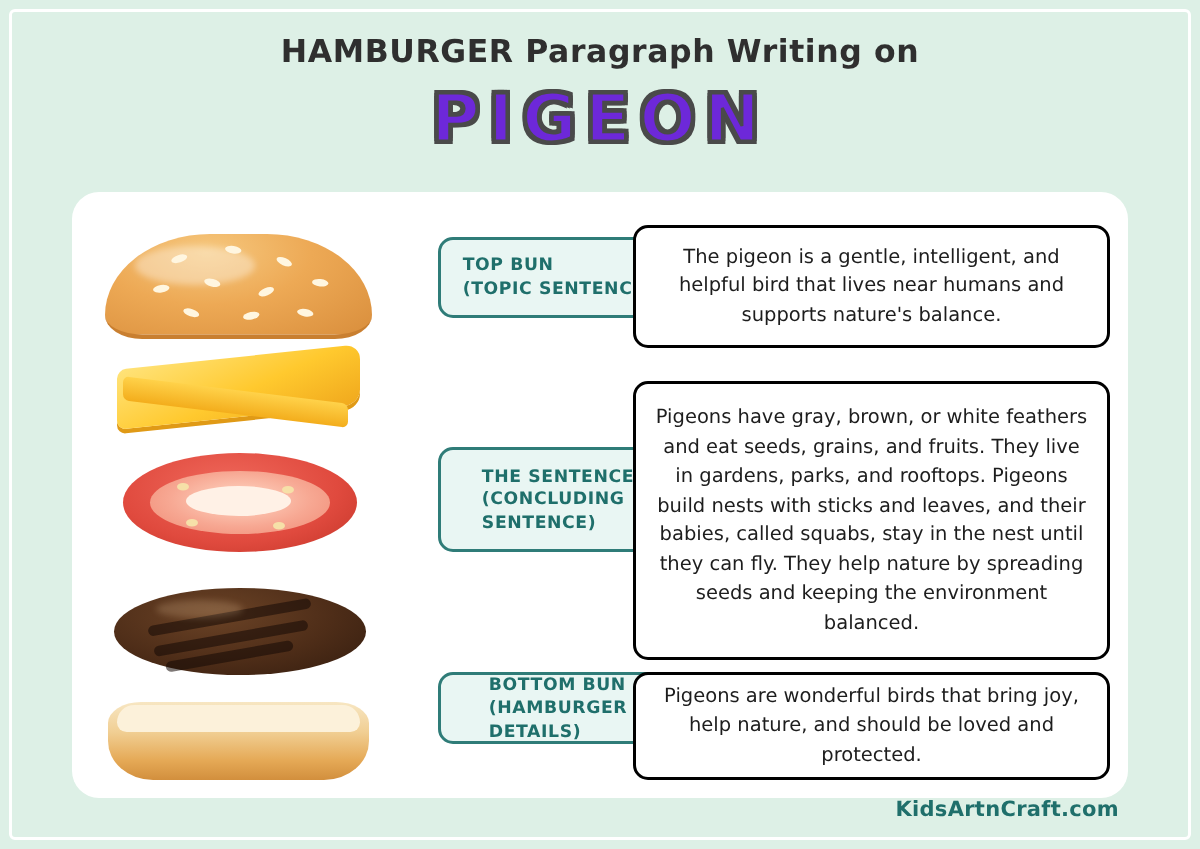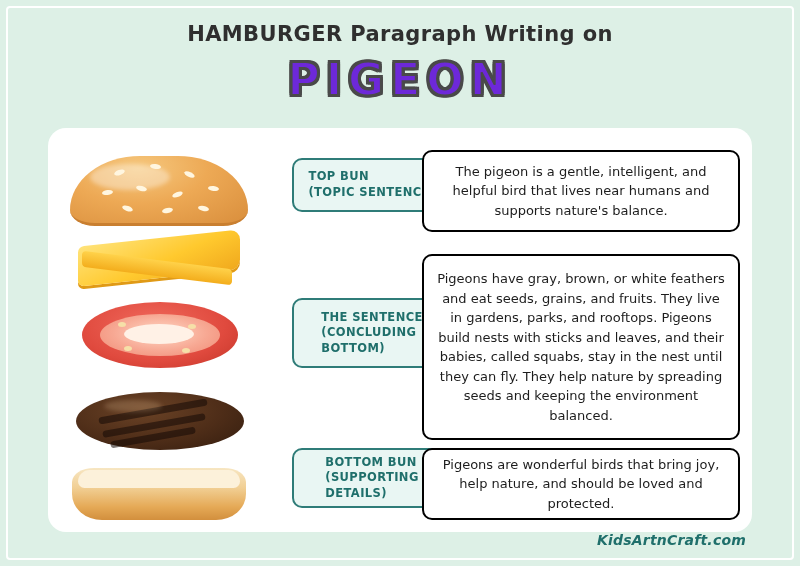--- a/index.html
+++ b/index.html
@@ -98,21 +98,21 @@
     line-height: 1.5;
     text-align: center;
     display: flex;
     align-items: center;
     justify-content: center;
     padding: 8px 12px;
   }
   
   .label-top    { top: 22px;  height: 54px; }
   .label-fill   { top: 162px; height: 70px; }
-  .label-bottom { top: 312px; height: 60px; }
+  .label-bottom { top: 312px; height: 48px; }
   
   .text-top     { top: 14px;  height: 82px; }
   .text-fill    { top: 118px; height: 186px; }
   .text-bottom  { top: 312px; height: 72px; }
 
   
   .piece { position: absolute; left: 0; width: 195px; }
 
   
   .top-bun { top: 14px; height: 78px; }
@@ -214,21 +214,20 @@
     background: #fcf1da;
     border-radius: 18px 18px 10px 10px;
   }
   .footer {
     position: absolute;
     right: 54px; bottom: 18px;
     font-size: 14px;
     font-weight: bold;
     color: #1f6f6b;
     letter-spacing: 0.2px;
-    font-style: italic;
   }
 </style>
 </head>
 <body>
 
 <div class="page-frame"></div>
 
 <div class="title-block">
   <div class="title-line1">HAMBURGER Paragraph Writing on</div>
   <div class="title-line2">PIGEON</div>
@@ -286,27 +285,27 @@
     <div class="label-box label-top">
       <span>
         <span>TOP BUN</span><br>
         <span>(TOPIC SENTENCE)</span>
       </span>
     </div>
     <div class="label-box label-fill">
       <span>
         <span>THE SENTENCE</span><br>
         <span>(CONCLUDING</span><br>
-        <span>BOTTOM)</span>
+        <span>SENTENCE)</span>
       </span>
     </div>
     <div class="label-box label-bottom">
       <span>
         <span>BOTTOM BUN</span><br>
-        <span>(SUPPORTING</span><br>
+        <span>(HAMBURGER</span><br>
         <span>DETAILS)</span>
       </span>
     </div>
   </div>
 
   <div class="text-col">
     <div class="text-box text-top">The pigeon is a gentle, intelligent, and helpful bird that lives near humans and supports nature's balance.</div>
     <div class="text-box text-fill">Pigeons have gray, brown, or white feathers and eat seeds, grains, and fruits. They live in gardens, parks, and rooftops. Pigeons build nests with sticks and leaves, and their babies, called squabs, stay in the nest until they can fly. They help nature by spreading seeds and keeping the environment balanced.</div>
     <div class="text-box text-bottom">Pigeons are wonderful birds that bring joy, help nature, and should be loved and protected.</div>
   </div>

